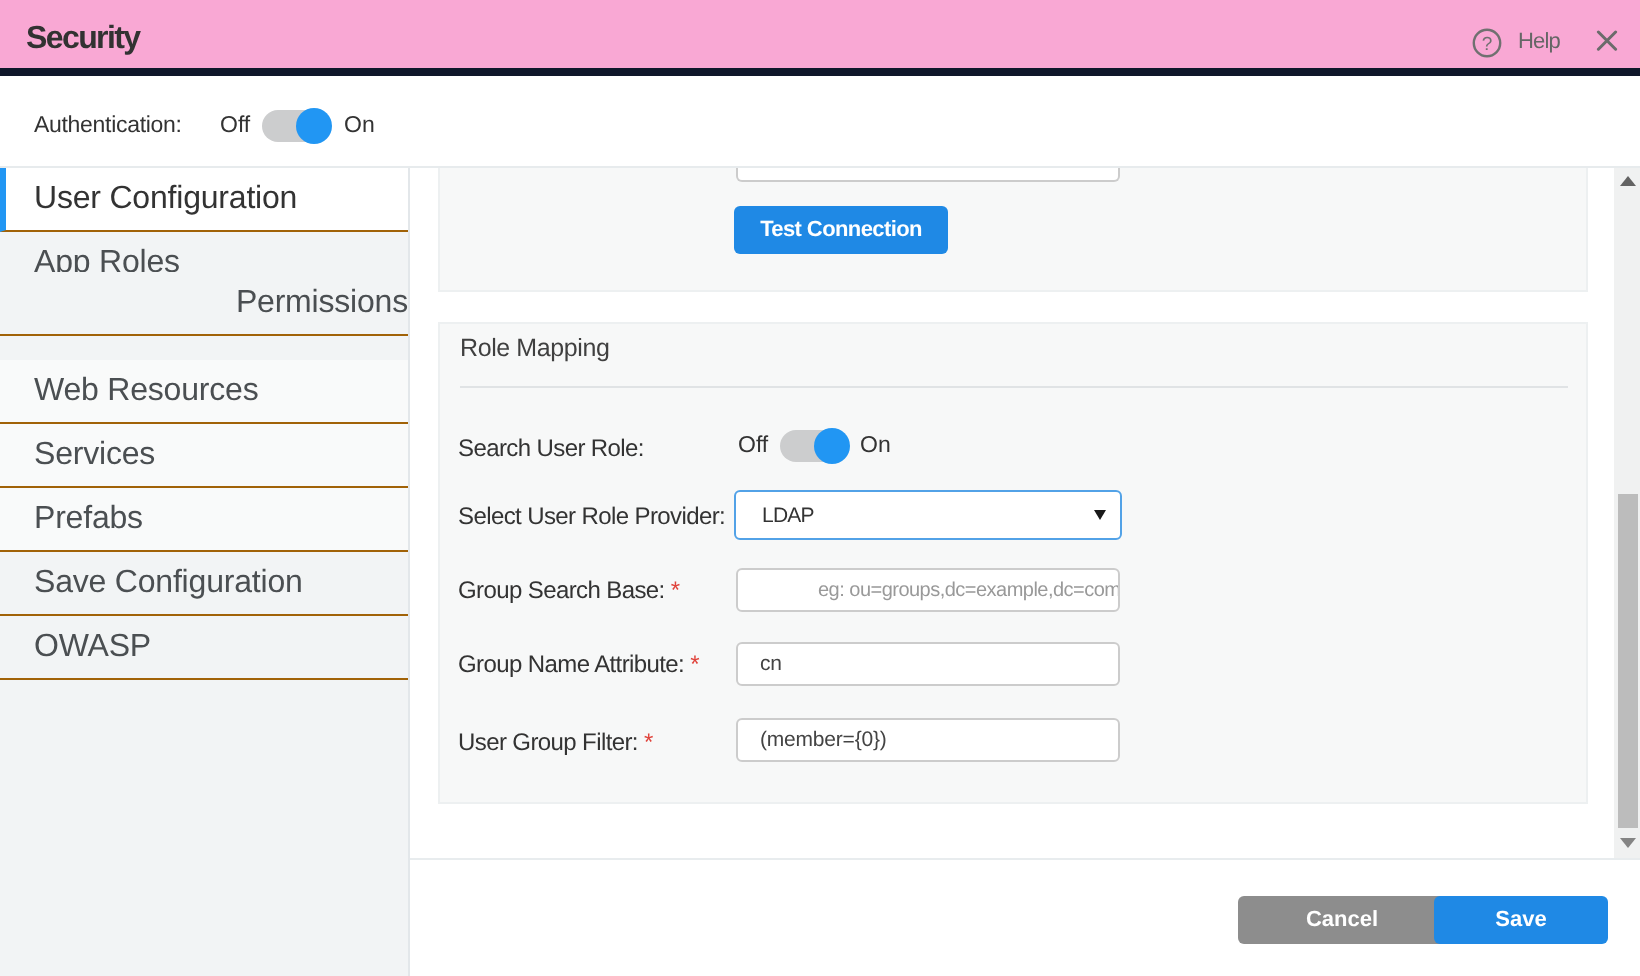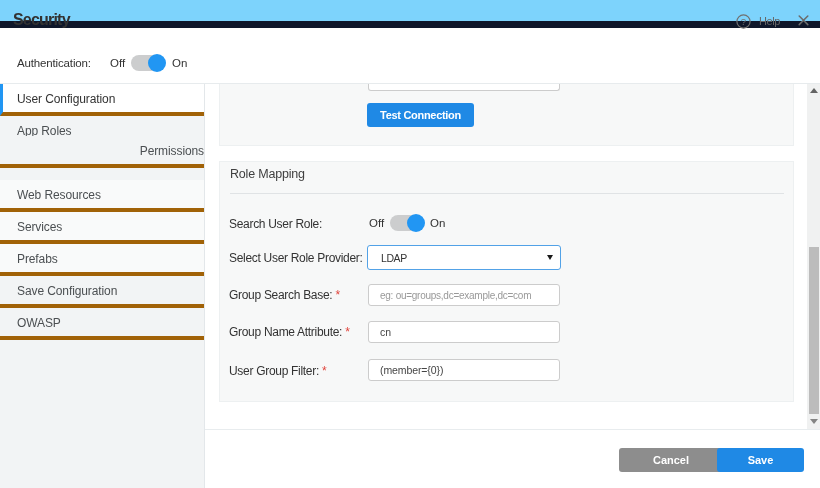--- a/index.html
+++ b/index.html
@@ -1,39 +1,39 @@
 <!DOCTYPE html>
 <html><head>
 <meta charset="utf-8">
 <style>
   * { margin:0; padding:0; box-sizing:border-box; }
   html,body { width:820px; height:488px; overflow:hidden; background:#fff;
     font-family:"Liberation Sans", sans-serif; position:relative; }
   .abs { position:absolute; }
 
   
-  .hdr { left:0; top:0; width:820px; height:28px; background:#7dd3fc; border-bottom:7px solid #0f172a; }
+  .hdr { left:0; top:0; width:820px; height:38px; background:#f9a8d4; border-bottom:4px solid #0f172a; }
   .hdr h1 { position:absolute; left:13px; top:11px; font-size:16px; font-weight:bold; color:#323232; letter-spacing:-0.8px; }
   .qicon { position:absolute; left:736px; top:14px; }
   .helptxt { position:absolute; left:759px; top:15px; font-size:11px; letter-spacing:-0.4px; color:#666; }
   .closex { position:absolute; left:798px; top:15px; }
 
   
   .authrow { left:0; top:39px; width:820px; height:45px; background:#fff; border-bottom:1px solid #e7ebed; }
   .authlabel { position:absolute; left:17px; top:57px; font-size:11.5px; letter-spacing:-0.15px; color:#333; }
   .offlbl1 { position:absolute; left:110px; top:57px; font-size:11.5px; color:#333; }
   .onlbl1 { position:absolute; left:172px; top:57px; font-size:11.5px; color:#333; }
 
   .toggle { position:absolute; width:34px; height:16px; border-radius:8px; background:#cccdce; }
   .toggle .knob { position:absolute; right:-0.5px; top:-1px; width:18px; height:18px; border-radius:50%; background:#2196f3; }
 
   
   .sidebar { left:0; top:84px; width:205px; height:404px; background:#f2f4f5; border-right:1px solid #e3e7ea; }
   .sbitem { position:absolute; left:0; width:204px; height:32px; line-height:31px; padding-left:17px;
-     font-size:12px; letter-spacing:-0.1px; color:#4b4f52; border-bottom:4px solid #a16207; background:#f2f4f5; }
+     font-size:16px; letter-spacing:-0.1px; color:#4b4f52; border-bottom:1px solid #a16207; background:#f2f4f5; }
   .sbitem.light { background:#f9fafa; }
   .sbitem.active { background:#fff; border-left:3px solid #2196f3; padding-left:14px; color:#333; }
 
   
   .panel { background:#f7f8f8; border:1px solid #edf0f1; }
   .p1 { left:219px; top:84px; width:575px; height:62px; border-top:none; }
   .p2 { left:219px; top:161px; width:575px; height:241px; }
 
   .cutinput { left:367.5px; top:84px; width:192px; height:6.5px; background:#fff;
      border:1px solid #ccc; border-top:none; border-radius:0 0 3px 3px; }
@@ -50,21 +50,21 @@
 
   .sel { left:367px; top:245px; width:193.5px; height:24.5px; background:#fff; border:1.5px solid #52a2e7;
      border-radius:3px;padding-left:44px; }
   .sel .val { position:absolute; left:13px; top:6px; font-size:10.5px; letter-spacing:-0.4px; color:#333; }
   .sel .caret { position:absolute; right:6.5px; top:9px; width:0; height:0;
      border-left:3px solid transparent; border-right:3px solid transparent; border-top:5.5px solid #1a1a1a; }
 
   .finput { position:absolute; left:368px; width:192px; height:22px; background:#fff; border:1px solid #ccc;
      border-radius:3px; font-size:10.5px; letter-spacing:-0.1px; line-height:20px; padding-left:11px; color:#444;
      white-space:nowrap; overflow:hidden; }
-  .finput .ph { color:#999; font-size:10px; letter-spacing:-0.26px; }
+  .finput .ph { color:#999; font-size:10px; letter-spacing:-0.26px;margin-left:29px; }
 
   
   .sbtrack { left:807px; top:84px; width:13px; height:346px; background:#f0f1f1; }
   .sbthumb { left:808.5px; top:247px; width:10px; height:167px; background:#bcbcbc; }
   .arr-up { left:810px; top:88px; width:0; height:0; border-left:4px solid transparent;
      border-right:4px solid transparent; border-bottom:5px solid #636363; }
   .arr-dn { left:810px; top:419px; width:0; height:0; border-left:4px solid transparent;
      border-right:4px solid transparent; border-top:5px solid #848484; }
 
   

